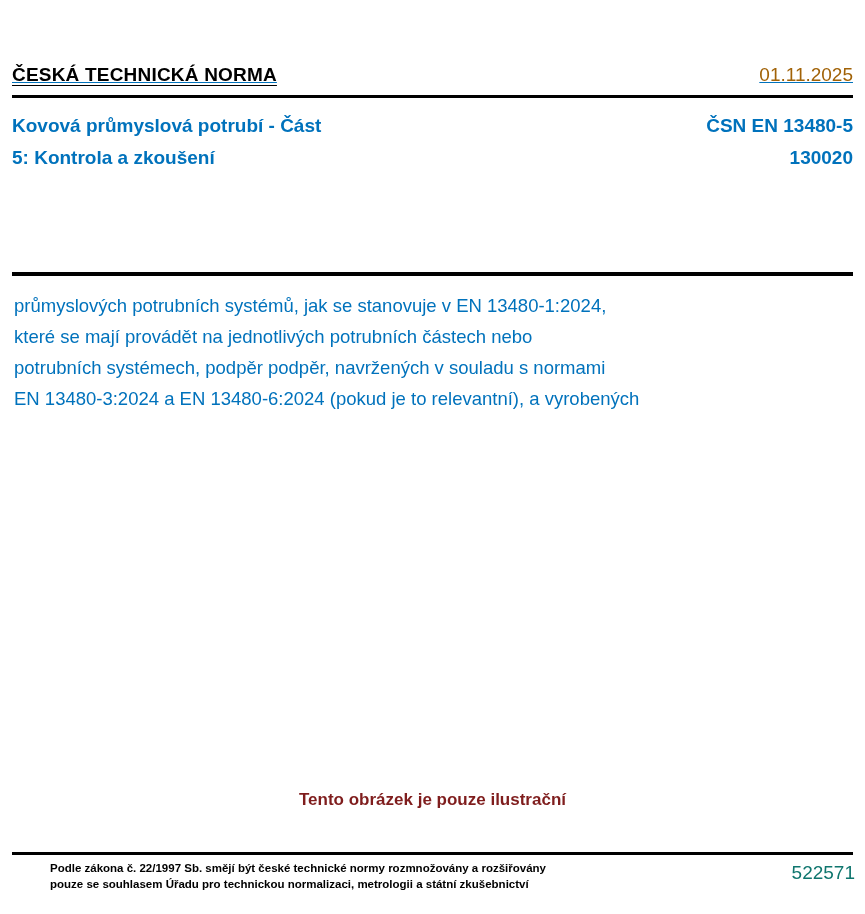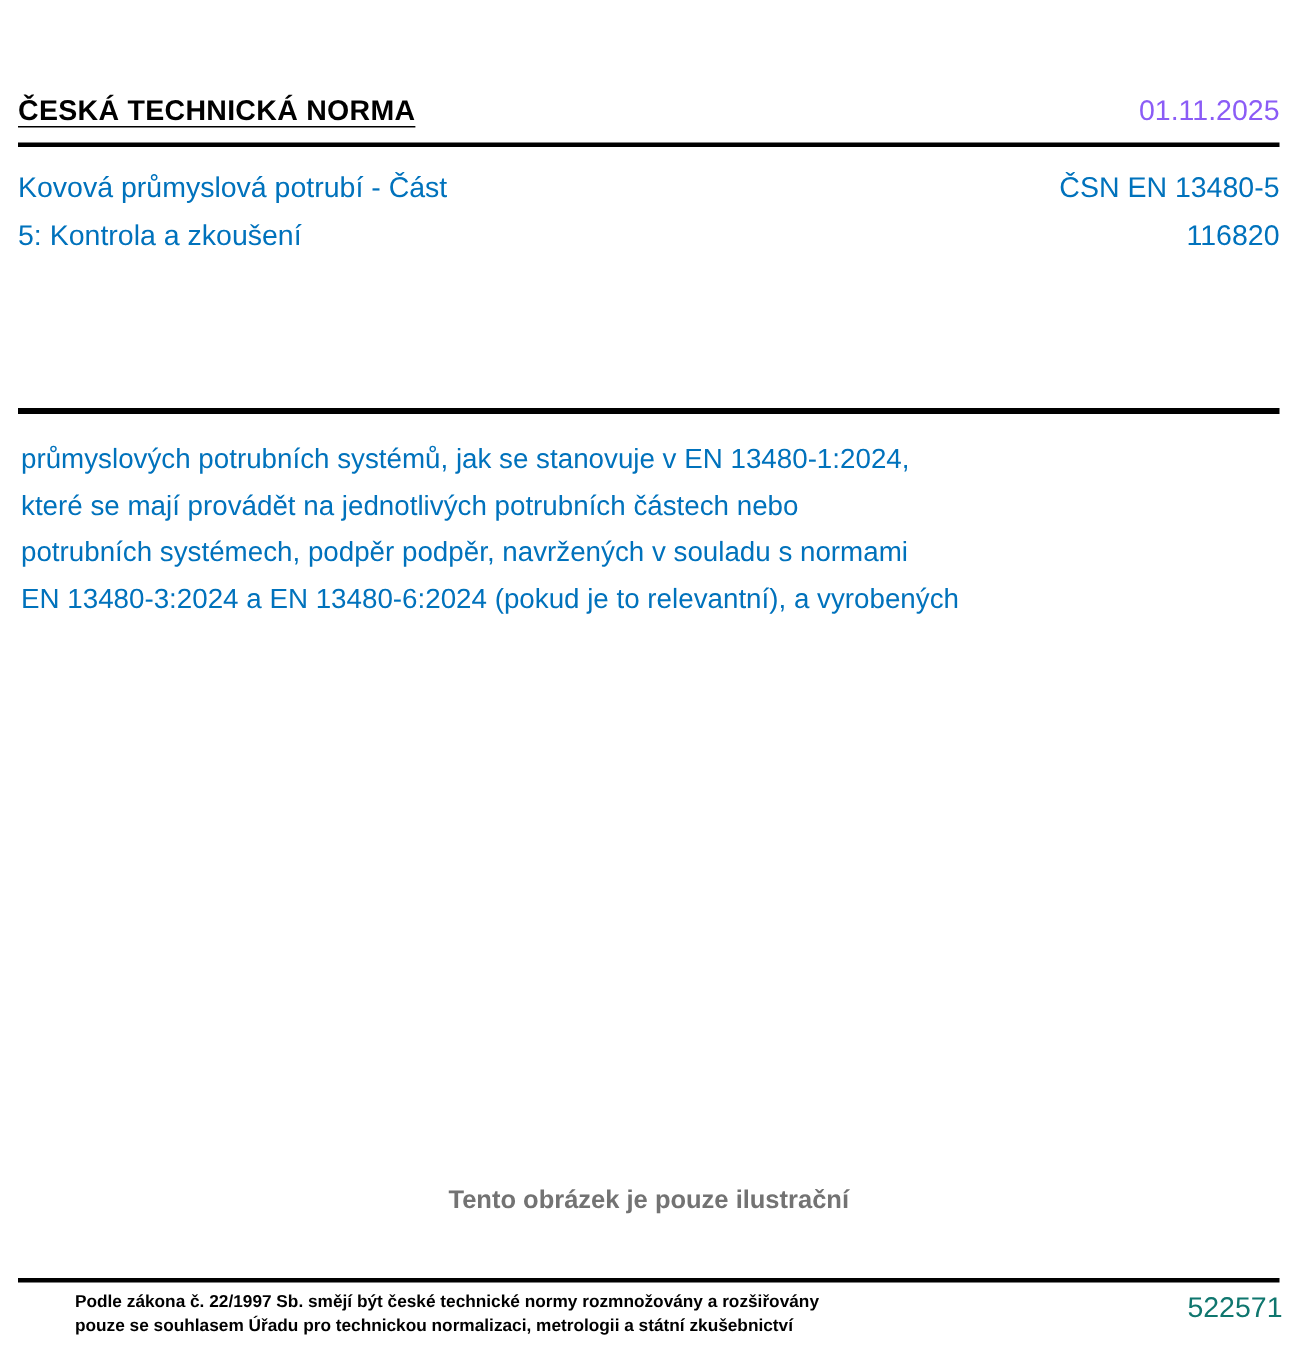--- a/index.html
+++ b/index.html
@@ -26,53 +26,55 @@
 
   
   .header-row {
     position: absolute;
     left: 12px;
     top: 64px;
     width: 841px;
     display: flex;
     align-items: center;
     justify-content: space-between;
+    text-decoration: underline;
   }
   .doc-type {
     font-size: 19px;
     font-weight: bold;
     color: #000000;
     text-decoration: underline;
     text-underline-offset: 4px;
     letter-spacing: 0.2px;
     white-space: nowrap;
   }
   .doc-date {
     font-size: 19px;
-    color: #8b5cf6;
+    color: #a16207;
     white-space: nowrap;
   }
 
   .rule-top {
     position: absolute;
     left: 12px;
     top: 95px;
     width: 841px;
     height: 3px;
     background: #000000;
   }
 
   .title-block {
     position: absolute;
     left: 12px;
     top: 110px;
     width: 841px;
     display: flex;
     justify-content: space-between;
     align-items: flex-start;
+    font-weight: bold;
   }
   .title-left {
     font-size: 19px;
     line-height: 32px;
     color: #0072bc;
     max-width: 520px;
   }
   .title-right {
     font-size: 19px;
     line-height: 32px;
@@ -107,21 +109,21 @@
 
   
   .illus-note {
     position: absolute;
     left: 0;
     top: 790px;
     width: 865px;
     text-align: center;
     font-size: 17px;
     font-weight: bold;
-    color: #737373;
+    color: #7f1d1d;
   }
 
   
   .rule-bottom {
     position: absolute;
     left: 12px;
     top: 852px;
     width: 841px;
     height: 3px;
     background: #000000;
@@ -166,21 +168,21 @@
 
   <div class="rule-top"></div>
 
   <div class="title-block">
     <div class="title-left">
       <div>Kovová průmyslová potrubí - Část</div>
       <div>5: Kontrola a zkoušení</div>
     </div>
     <div class="title-right">
       <div>ČSN EN 13480-5</div>
-      <div>116820</div>
+      <div>130020</div>
     </div>
   </div>
 
   <div class="rule-mid"></div>
 
   <div class="abstract">
     <span class="line">průmyslových potrubních systémů, jak se stanovuje v EN 13480-1:2024,</span>
     <span class="line">které se mají provádět na jednotlivých potrubních částech nebo</span>
     <span class="line">potrubních systémech, podpěr podpěr, navržených v souladu s normami</span>
     <span class="line">EN 13480-3:2024 a EN 13480-6:2024 (pokud je to relevantní), a vyrobených</span>

